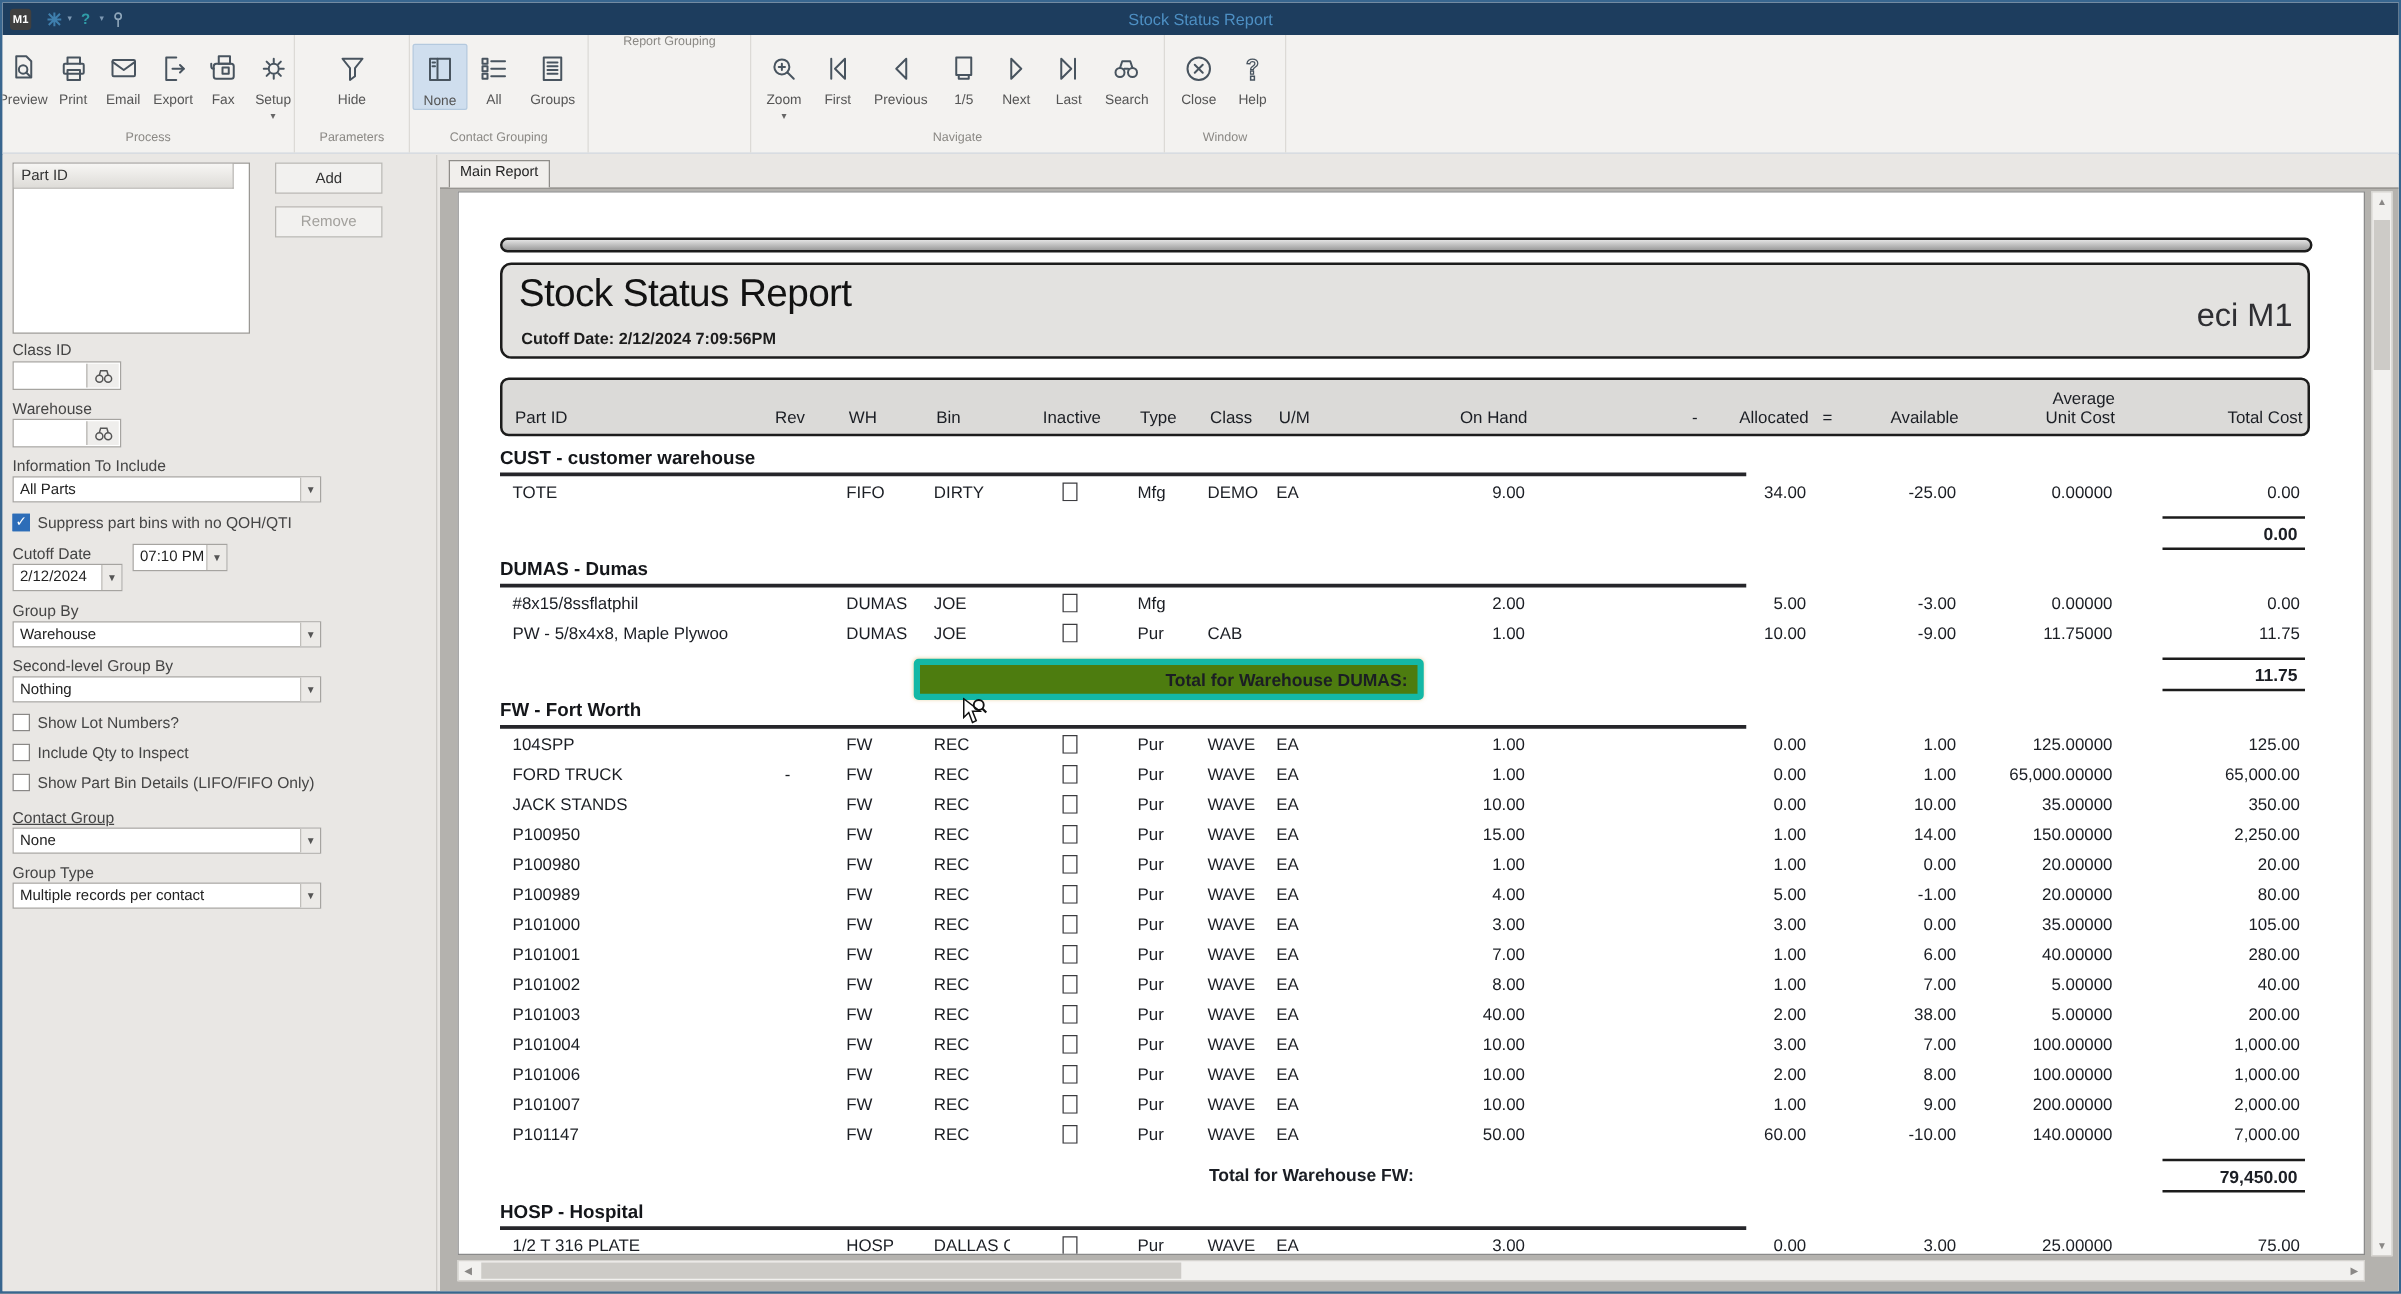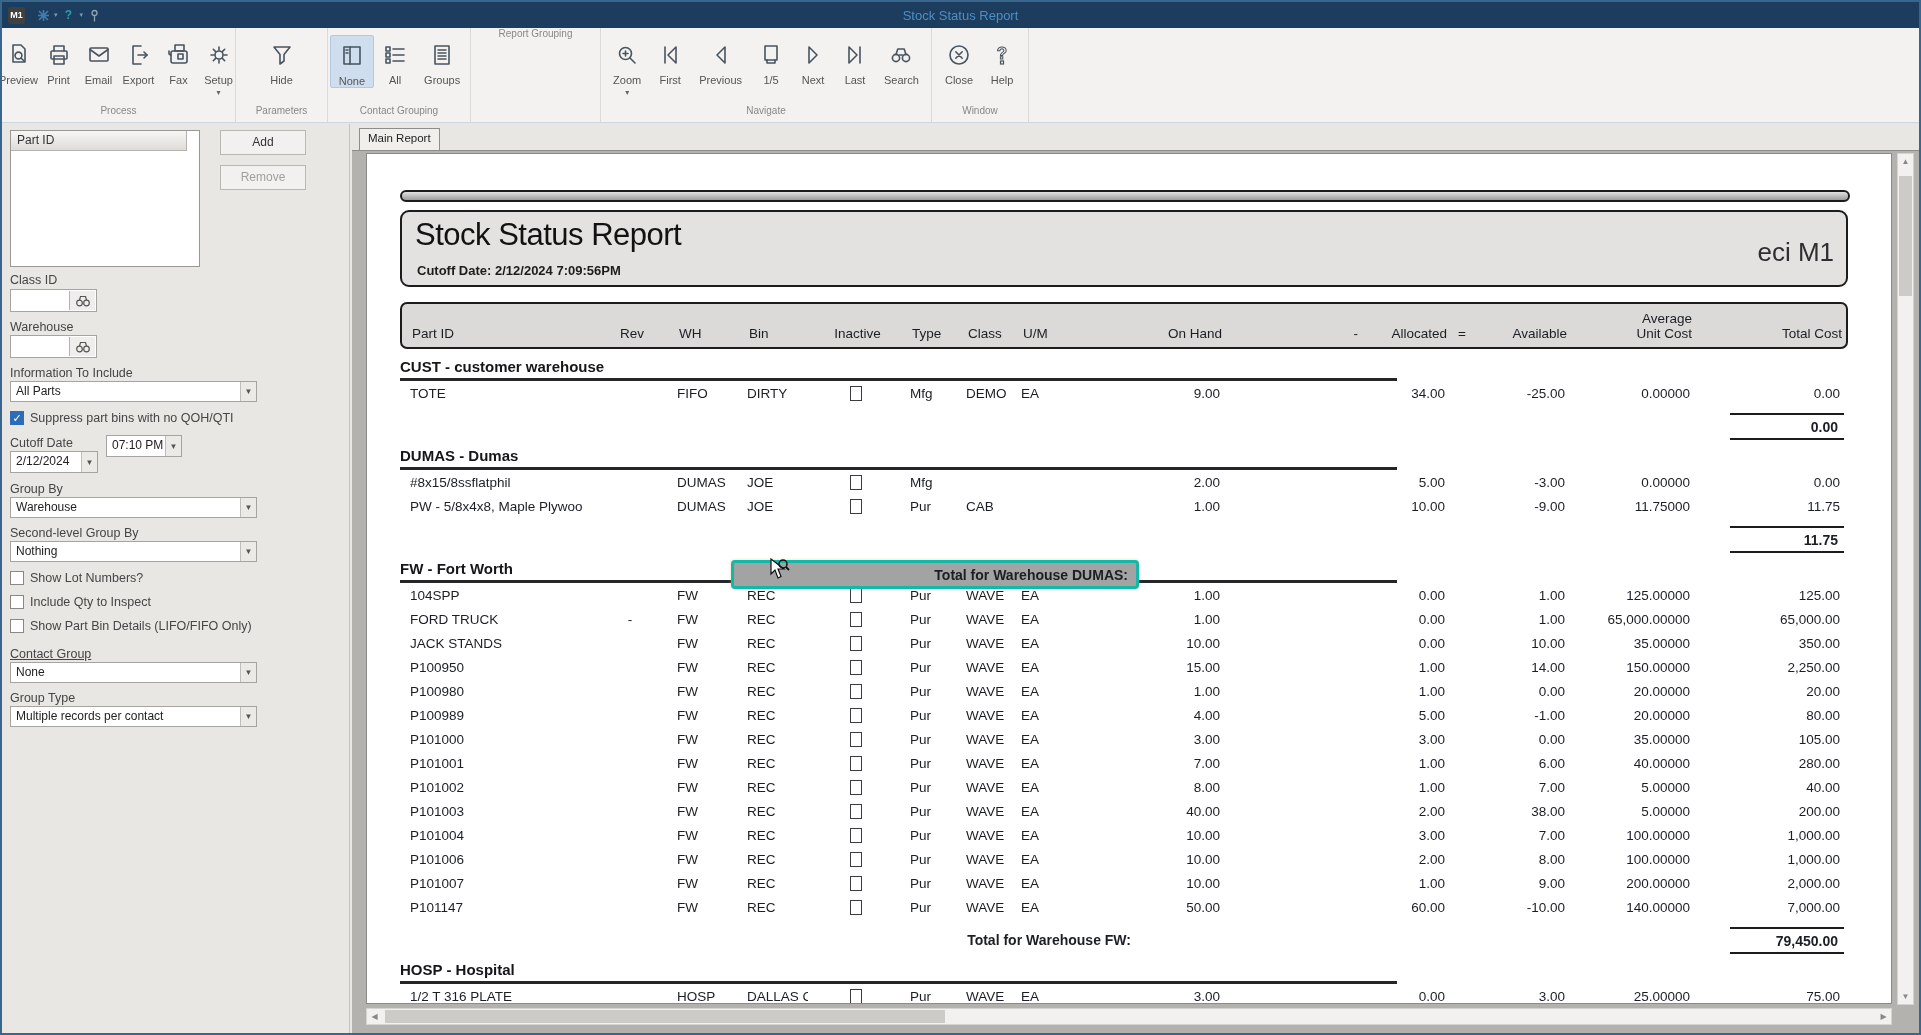--- a/index.html
+++ b/index.html
@@ -85,21 +85,21 @@
   .c-tcost { width:158px; text-align:right; padding-right:8px; }
 
   .section { margin-top:6px; }
   .section:first-child { margin-top:0; }
   .group-header { font-weight:bold; font-size:15px; height:22px; padding-top:2px; color:#14161a; }
   .group-underline { height:3px; background:#26262a; width:997px; }
   .trow { height:24px; display:flex; align-items:center; font-size:13.5px; }
   .row-cb { display:inline-block; width:12px; height:15px; border:1.5px solid #3c3c40; background:#fff; vertical-align:middle; }
   .total-row { position:relative; height:26px; margin:8px 0 2px 0; }
   .total-label { position:absolute; left:331px; width:408px; top:1px; text-align:right; font-weight:bold; font-size:14px; padding:4px 8px 3px 0; }
-  .total-label.hl { border:3px solid #14b8a6; background:#a3a3a3; border-radius:4px; box-shadow:0 0 3px rgba(220,180,100,.5);margin-top:33px; }
+  .total-label.hl { border:5px solid #14b8a6; background:#4d7c0f; border-radius:4px; box-shadow:0 0 3px rgba(220,180,100,.5); }
   .total-value { position:absolute; left:1330px; width:114px; top:0; text-align:right; font-weight:bold; font-size:14px; border-top:2px solid #1c1c1c; border-bottom:2px solid #1c1c1c; padding:4px 6px 3px 0; }
 
   #cursor { position:absolute; left:401px; top:404px; z-index:5; }
 </style>
 </head>
 <body>
 
 <div id="window">
 
   <div id="titlebar">

